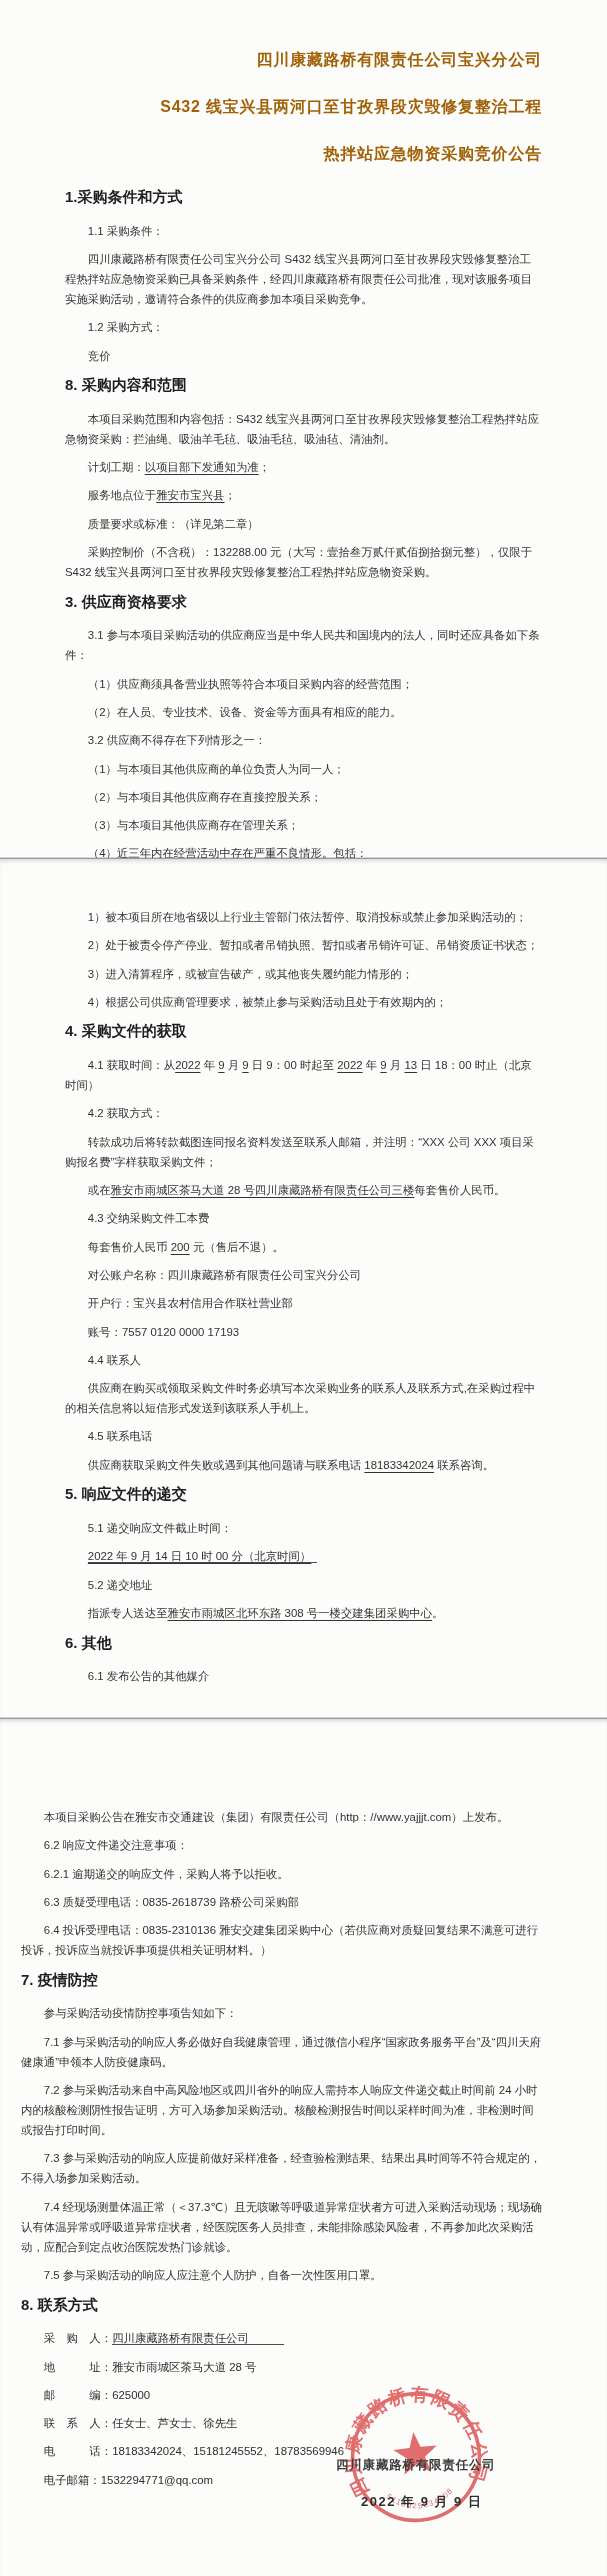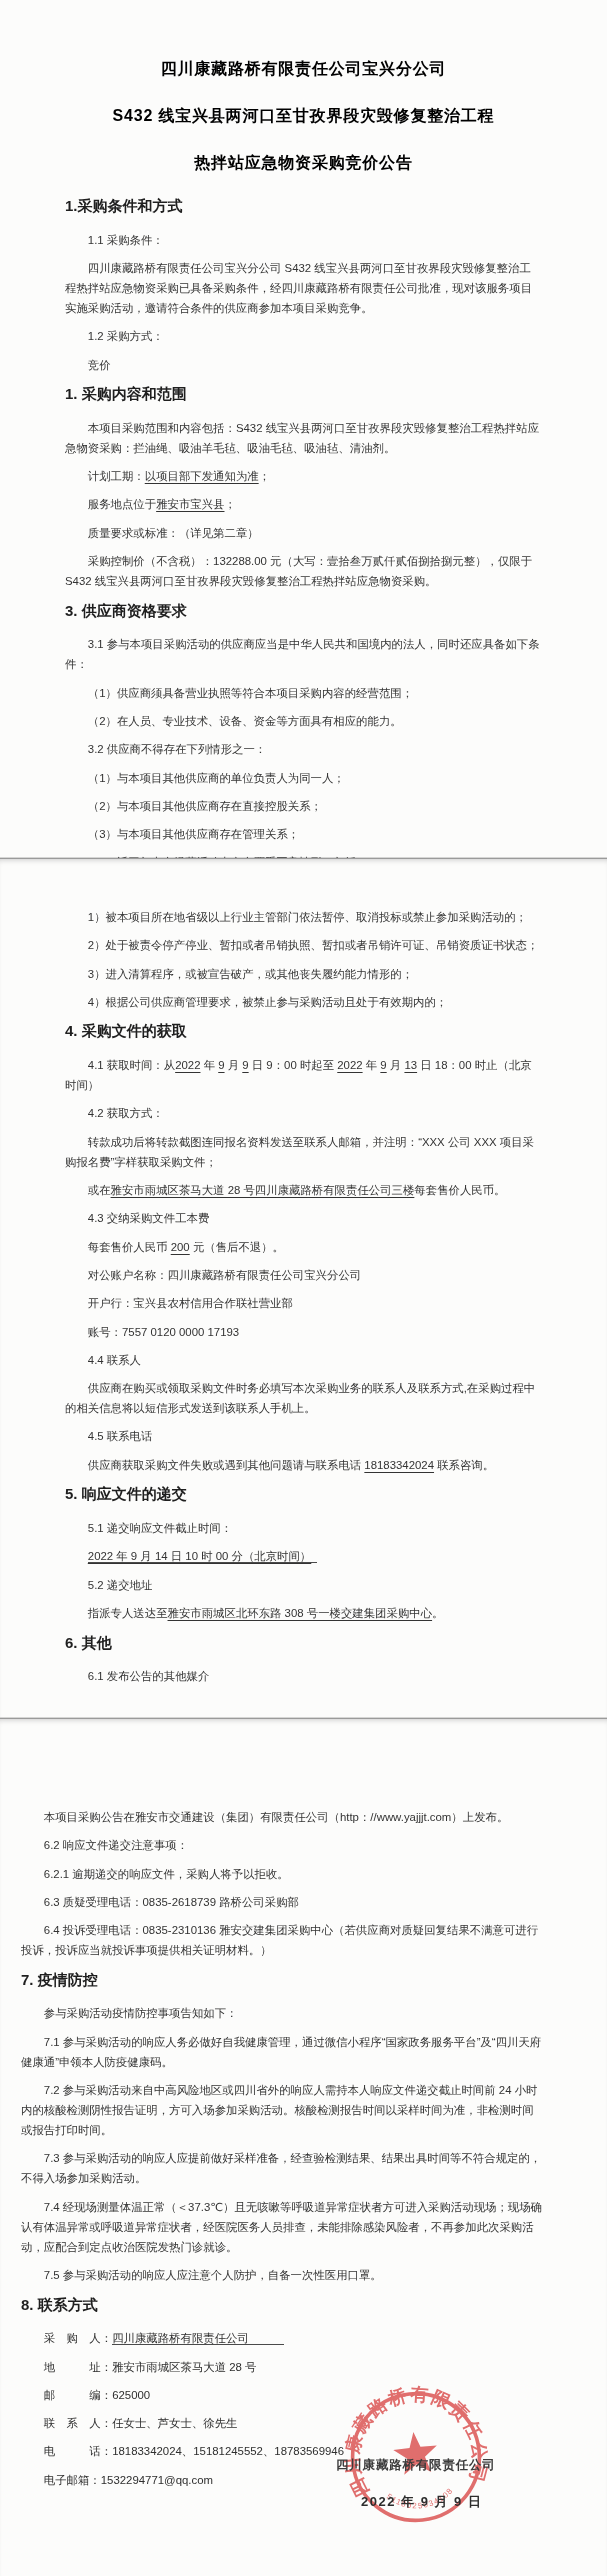--- a/index.html
+++ b/index.html
@@ -2,21 +2,21 @@
 <html style="font-size:12px"><head>
 <meta charset="utf-8">
 <style>
   html,body{margin:0;padding:0;background:#ffffff;}
   body{font-family:"Liberation Sans","DejaVu Sans",sans-serif;color:#333;}
   .doc{width:607px;margin:0 auto;background:#ffffff;}
   .page{width:607px;box-sizing:border-box;background:#fcfcfb;padding-left:65px;padding-right:65px;overflow:hidden;position:relative;}
   .page1{height:858px;padding-top:47px;box-shadow:inset 0 -0.8px 0 #c9c9c9;}
   .page2{height:860px;padding-top:48px;border-top:1.5px solid #9a9a9a;box-shadow:inset 0 4.6px 6px -4.6px #bbb, inset 0 -0.8px 0 #c9c9c9;}
   .page3{height:858px;padding-top:88px;border-top:1.5px solid #9a9a9a;box-shadow:inset 0 4.6px 6px -4.6px #bbb;padding-left:21px;}
-  .title{text-align:center;font-size:16px;font-weight:bold;color:#000000;margin:12px 0 26px 0;letter-spacing:0.8px;}
+  .title{text-align:right;font-size:16px;font-weight:bold;color:#a16207;margin:3px 0 26px 0;letter-spacing:0.8px;}
   .h{font-size:15px;font-weight:bold;color:#1f1f1f;margin:10.6px 0 13.7px 0;}
   .p{font-size:11.4px;line-height:20px;margin:0 0 8.3px 0;text-indent:2em;color:#333;}
   .b{font-weight:normal;}
   .u{text-decoration:underline;text-underline-offset:3px;}
   .u-ext{border-bottom:0.8px solid #4a4a4a;padding-right:35px;}
   .u-ext2{border-bottom:0.8px solid #4a4a4a;padding-right:6px;}
   .contact-row{font-size:11.4px;line-height:20px;margin:0 0 8.3px 0;text-indent:2em;color:#2e2e2e;}
   .sign-company{position:absolute;left:336px;top:738px;font-size:12.5px;font-weight:600;color:#3c3c3c;z-index:3;letter-spacing:0.8px;}
   .sign-date{position:absolute;left:361px;top:774px;font-size:13px;font-weight:600;color:#2d2d2d;z-index:3;letter-spacing:1.5px;}
   .seal{position:absolute;left:344px;top:666px;width:144px;height:144px;transform:rotate(-6deg);opacity:.82;z-index:2;mix-blend-mode:multiply;}
@@ -30,21 +30,21 @@
     <div class="title">四川康藏路桥有限责任公司宝兴分公司</div>
     <div class="title">S432 线宝兴县两河口至甘孜界段灾毁修复整治工程</div>
     <div class="title" style="margin-bottom:23px;">热拌站应急物资采购竞价公告</div>
 
     <div class="h">1.采购条件和方式</div>
     <p class="p">1.1 采购条件：</p>
     <p class="p">四川康藏路桥有限责任公司宝兴分公司 S432 线宝兴县两河口至甘孜界段灾毁修复整治工程热拌站应急物资采购已具备采购条件，经四川康藏路桥有限责任公司批准，现对该服务项目实施采购活动，邀请符合条件的供应商参加本项目采购竞争。</p>
     <p class="p">1.2 采购方式：</p>
     <p class="p">竞价</p>
 
-    <div class="h">1. 采购内容和范围</div>
+    <div class="h">8. 采购内容和范围</div>
     <p class="p">本项目采购范围和内容包括：S432 线宝兴县两河口至甘孜界段灾毁修复整治工程热拌站应急物资采购：拦油绳、吸油羊毛毡、吸油毛毡、吸油毡、清油剂。</p>
     <p class="p"><span>计划工期：</span><span class="u">以项目部下发通知为准</span><span>；</span></p>
     <p class="p"><span>服务地点位于</span><span class="u">雅安市宝兴县</span><span>；</span></p>
     <p class="p">质量要求或标准：（详见第二章）</p>
     <p class="p b">采购控制价（不含税）：132288.00 元（大写：壹拾叁万贰仟贰佰捌拾捌元整），仅限于 S432 线宝兴县两河口至甘孜界段灾毁修复整治工程热拌站应急物资采购。</p>
 
     <div class="h">3.  供应商资格要求</div>
     <p class="p">3.1 参与本项目采购活动的供应商应当是中华人民共和国境内的法人，同时还应具备如下条件：</p>
     <p class="p">（1）供应商须具备营业执照等符合本项目采购内容的经营范围；</p>
     <p class="p">（2）在人员、专业技术、设备、资金等方面具有相应的能力。</p>

